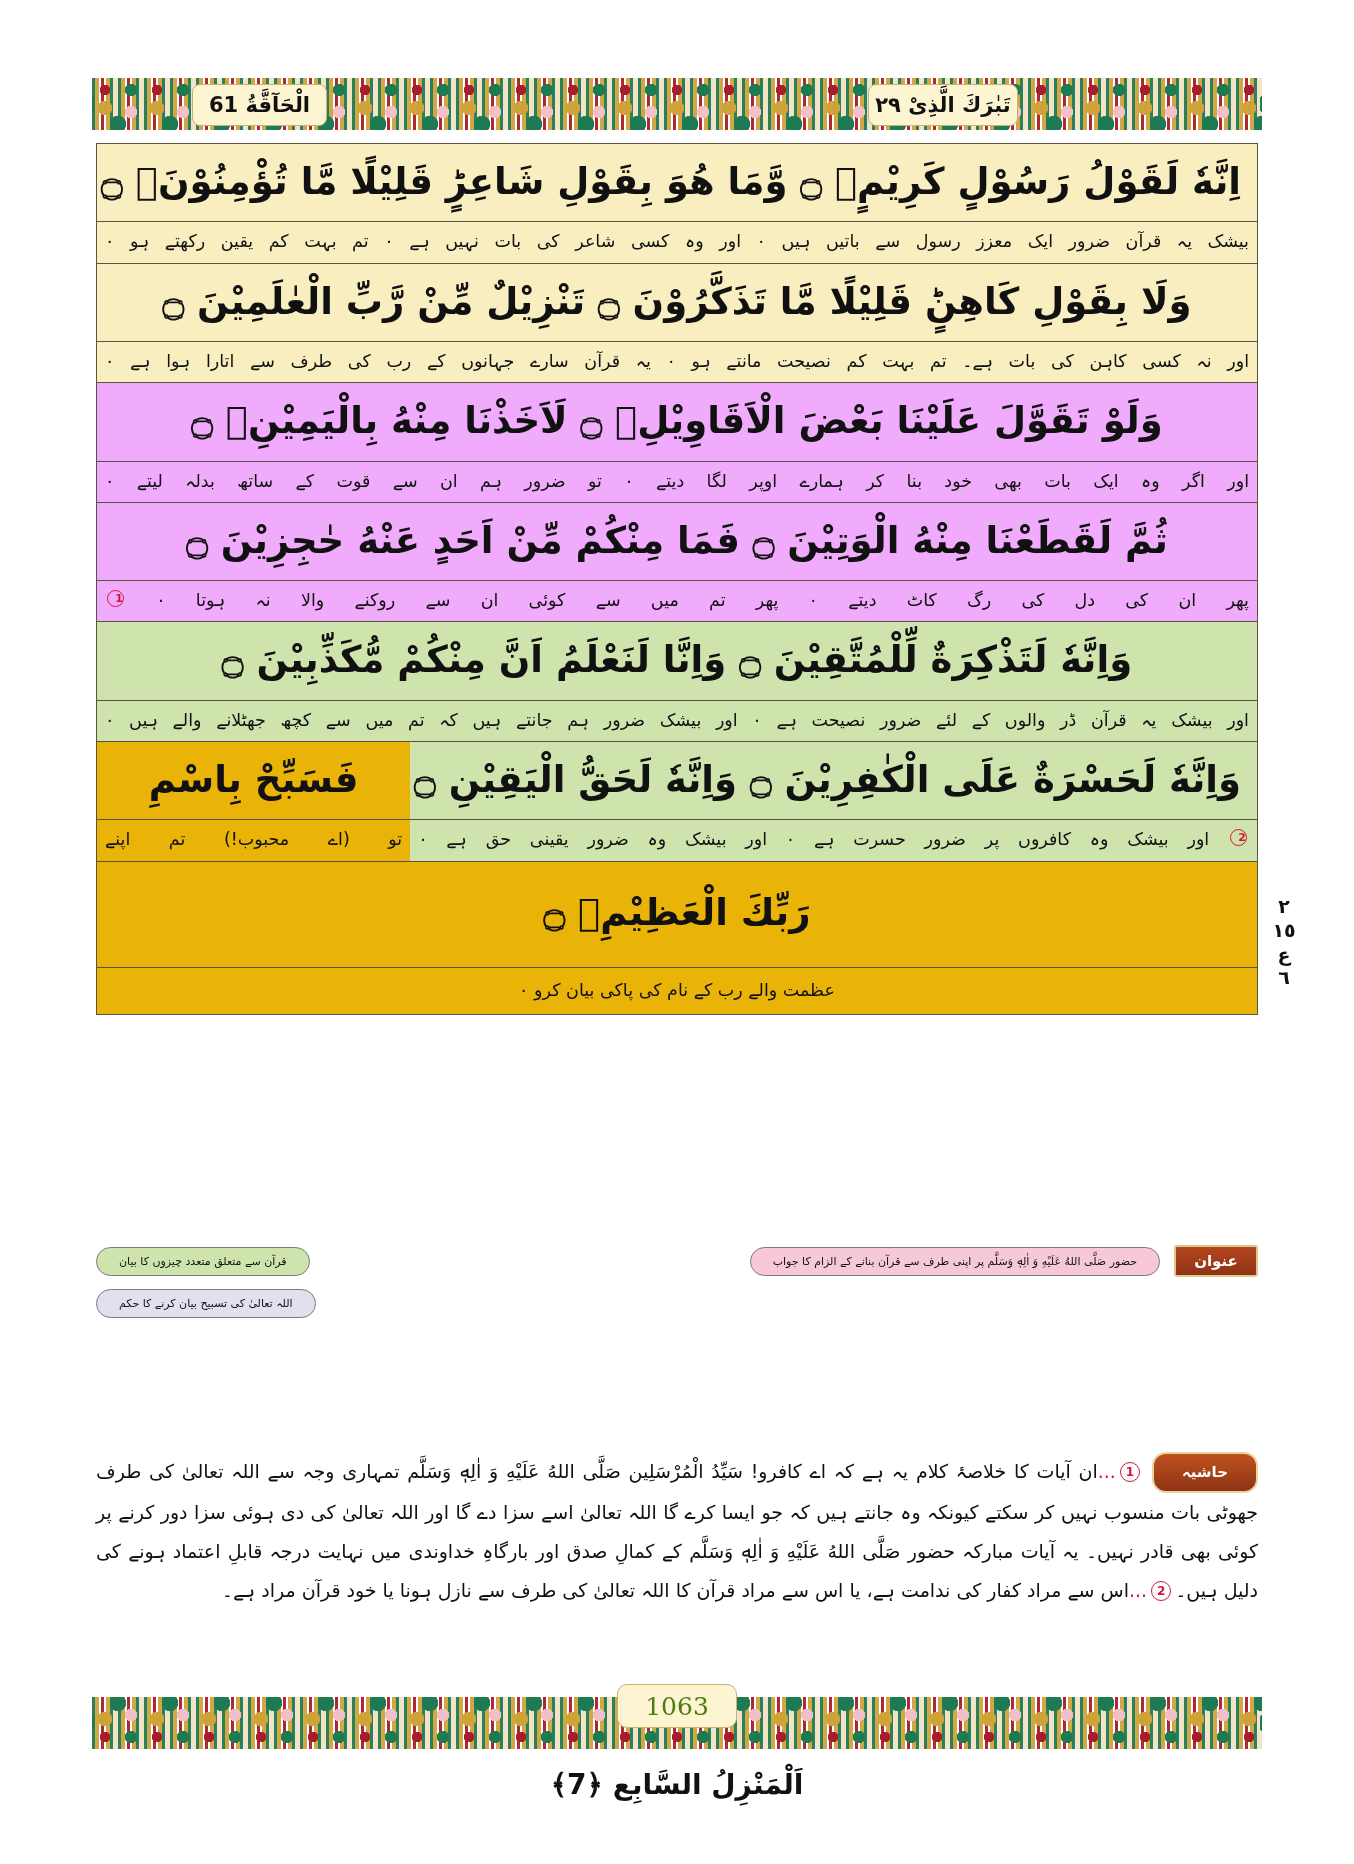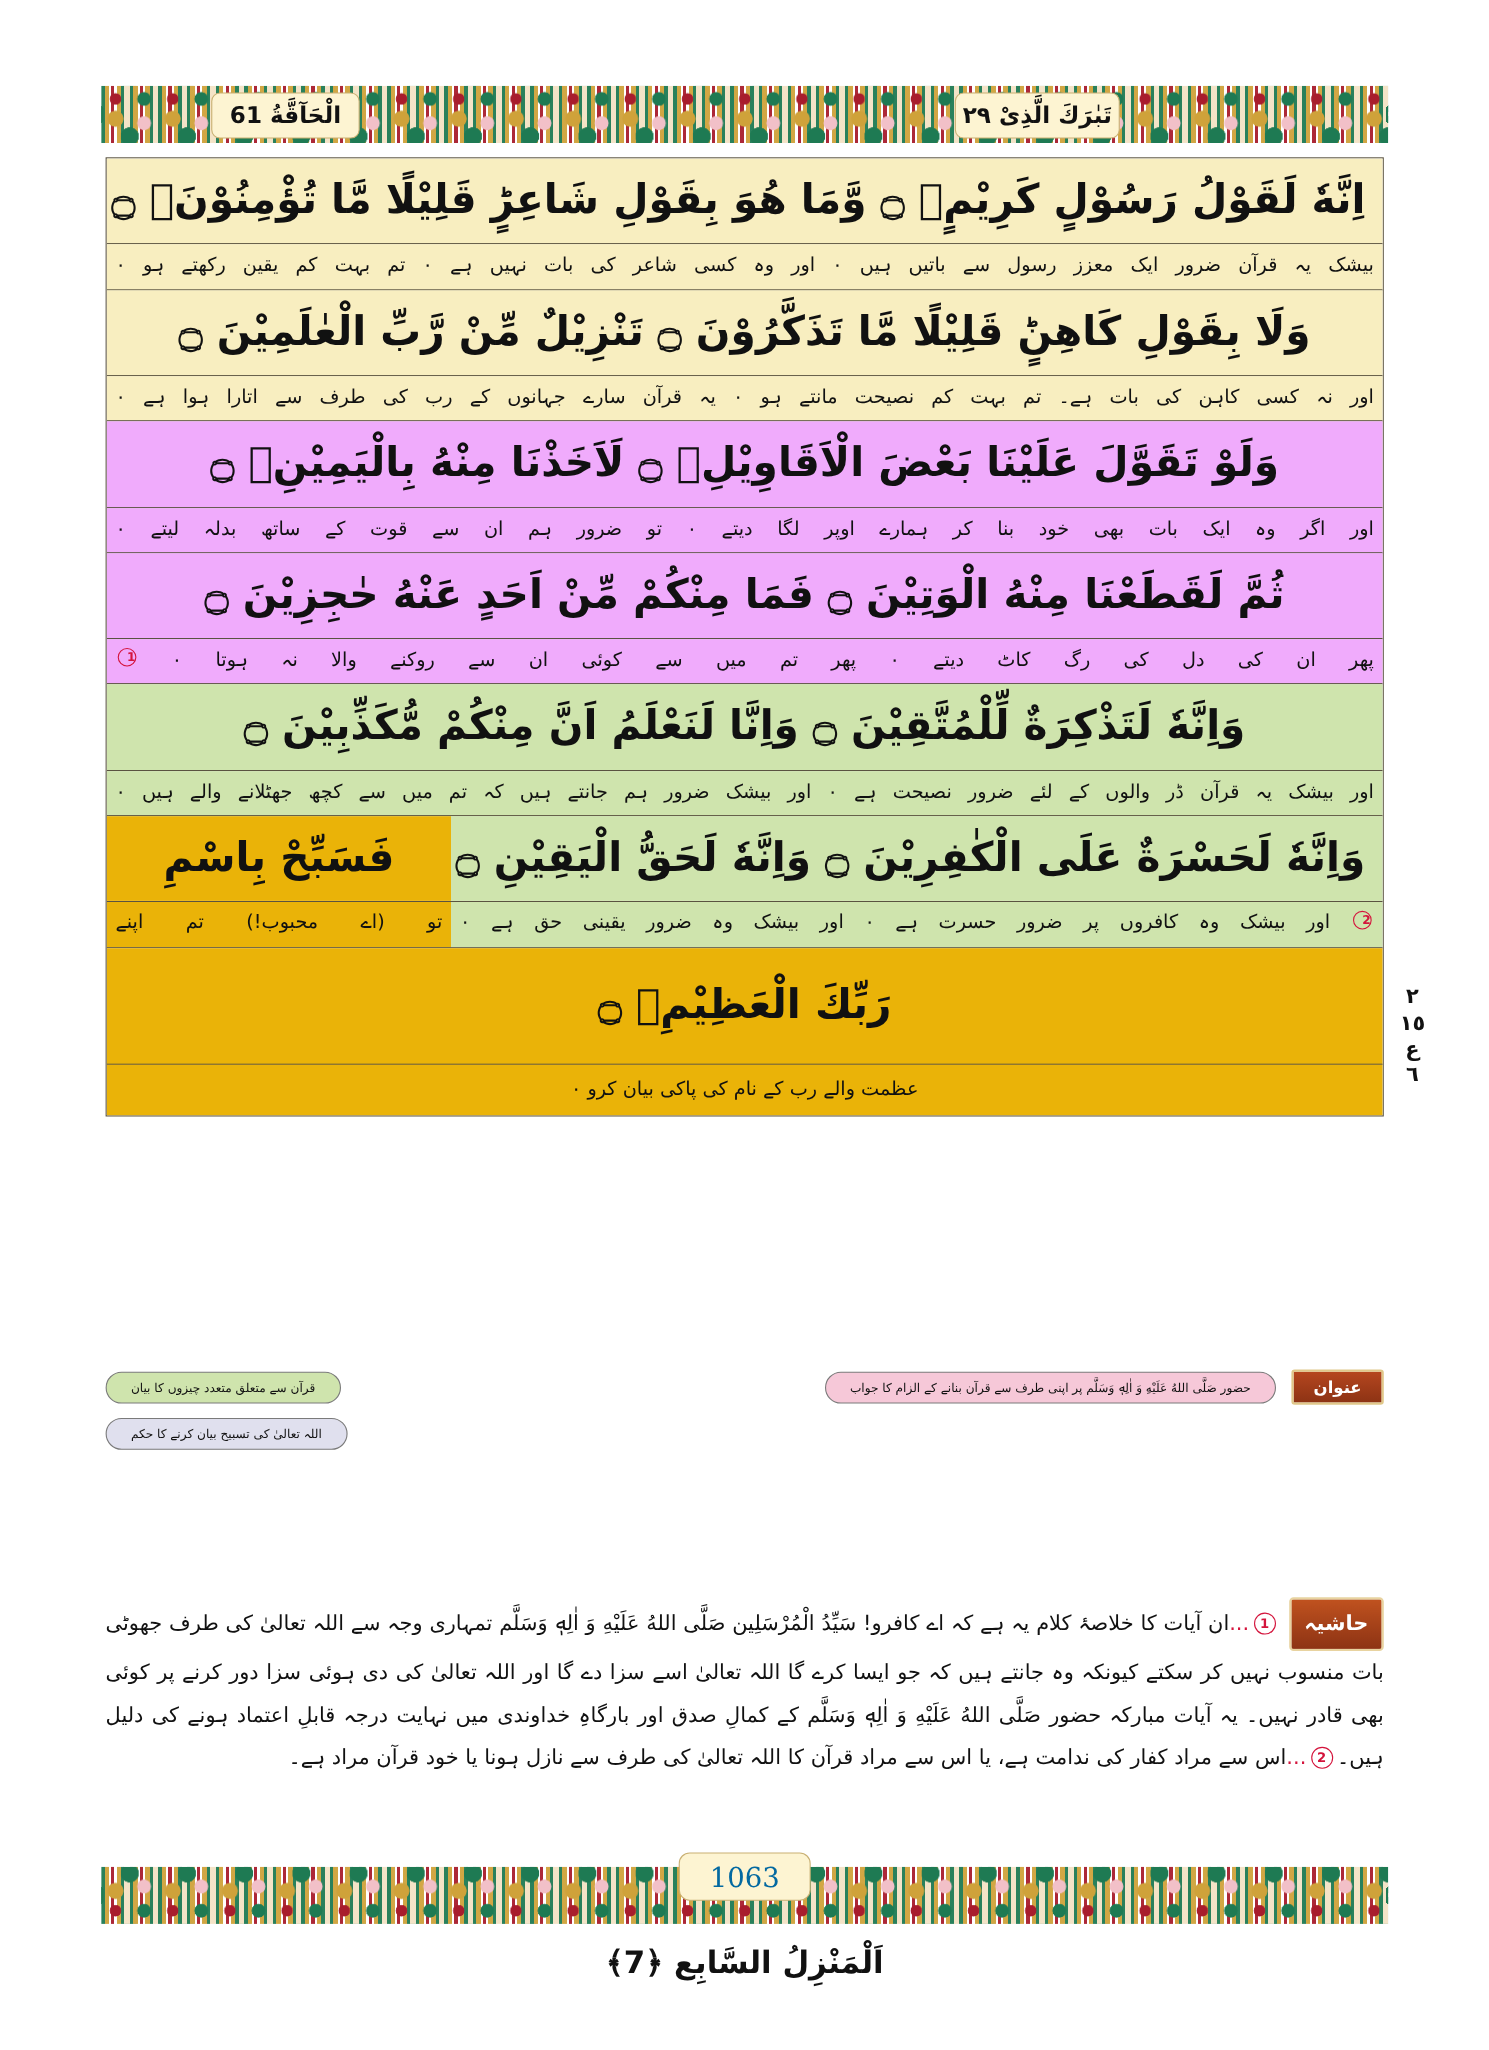--- a/index.html
+++ b/index.html
@@ -225,24 +225,24 @@
     font-size: 19px;
     line-height: 2.05;
     color: #111;
     text-align: justify;
   }
   .badge-hashia {
     display: inline-block;
     vertical-align: middle;
     background: linear-gradient(180deg,#c0521f,#8d3314);
     border: 2px solid #e8d3a0;
-    border-radius: 4px;
+    border-radius: 14px;
     color: #fff;
-    font-size: 19px;
-    padding: 3px 12px;
+    font-size: 15px;
+    padding: 3px 28px;
     margin-left: 8px;
     font-weight: 700;
   }
   .fn-num {
     display: inline-block;
     width: 20px; height: 20px;
     border: 1.5px solid #d4143c;
     border-radius: 50%;
     color: #d4143c;
     font-size: 12px;
@@ -259,21 +259,21 @@
     position: absolute;
     left: 0; right: 0; top: 1684px;
     margin: 0 auto;
     width: 120px; height: 44px;
     background: #fdf4d2;
     border: 1.5px solid #c9b073;
     border-radius: 10px;
     display: flex; align-items: center; justify-content: center;
     font-family: "DejaVu Serif", serif;
     font-size: 25px;
-    color: #0369a1;
+    color: #4d7c0f;
     z-index: 5;
   }
   .manzil {
     position: absolute;
     left: 0; right: 0; top: 1768px;
     text-align: center;
     direction: rtl;
     font-family: "DejaVu Sans", sans-serif;
     font-size: 28px;
     color: #111;

